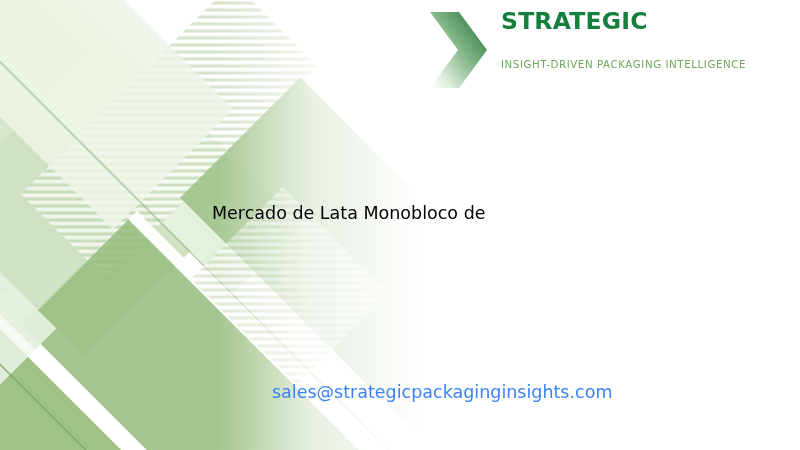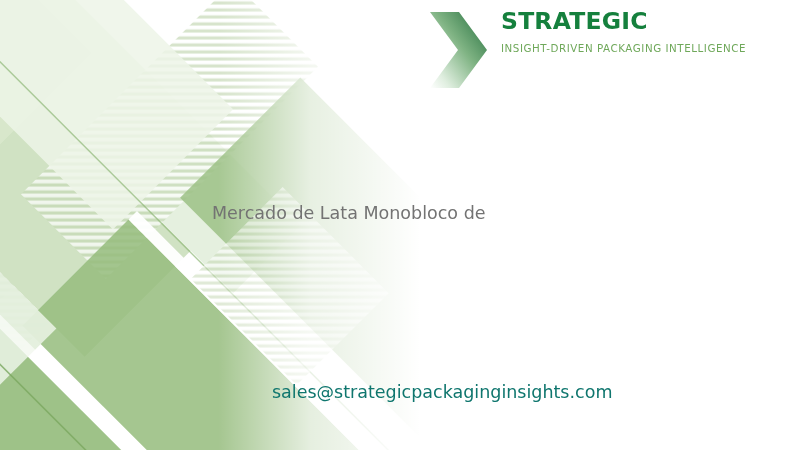--- a/index.html
+++ b/index.html
@@ -57,50 +57,50 @@
   .logo-line {
     font-family: "DejaVu Sans", sans-serif;
     font-weight: bold;
     font-size: 23.5px;
     letter-spacing: 0.2px;
     line-height: 26px;
     color: #15803d;
     white-space: nowrap;
   }
   #logo-tagline {
-    margin-top: 8px;
+    margin-top: 24px;
     font-family: "DejaVu Sans", sans-serif;
     font-size: 10.3px;
     letter-spacing: 0.55px;
     color: #6fa85a;
     white-space: nowrap;
   }
 
   
   #title-block {
     position: absolute;
     left: 212px;
     top: 184px;
     width: 420px;
   }
   .title-line {
     font-family: "DejaVu Sans", sans-serif;
     font-size: 17.5px;
     line-height: 58px;
-    color: #737373;
+    color: #000000;
     white-space: nowrap;
   }
   #contact-email {
     position: absolute;
     left: 272px;
     top: 380px;
     font-family: "DejaVu Sans", sans-serif;
     font-size: 17.5px;
     line-height: 24px;
-    color: #0f766e;
+    color: #3b82f6;
     white-space: nowrap;
   }
 </style>
 </head>
 <body>
 
 <div id="slide">
 
   <div id="decor">
     <svg viewBox="0 0 420 450" xmlns="http://www.w3.org/2000/svg" aria-hidden="true">

